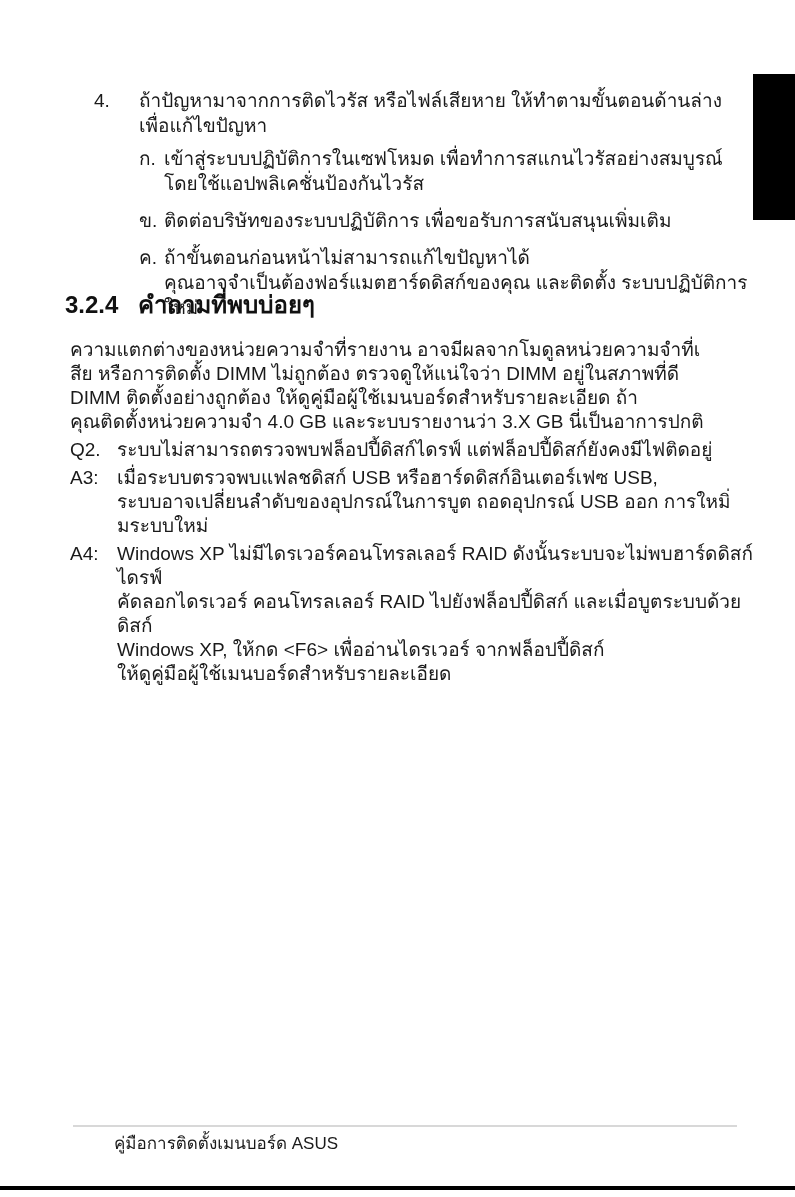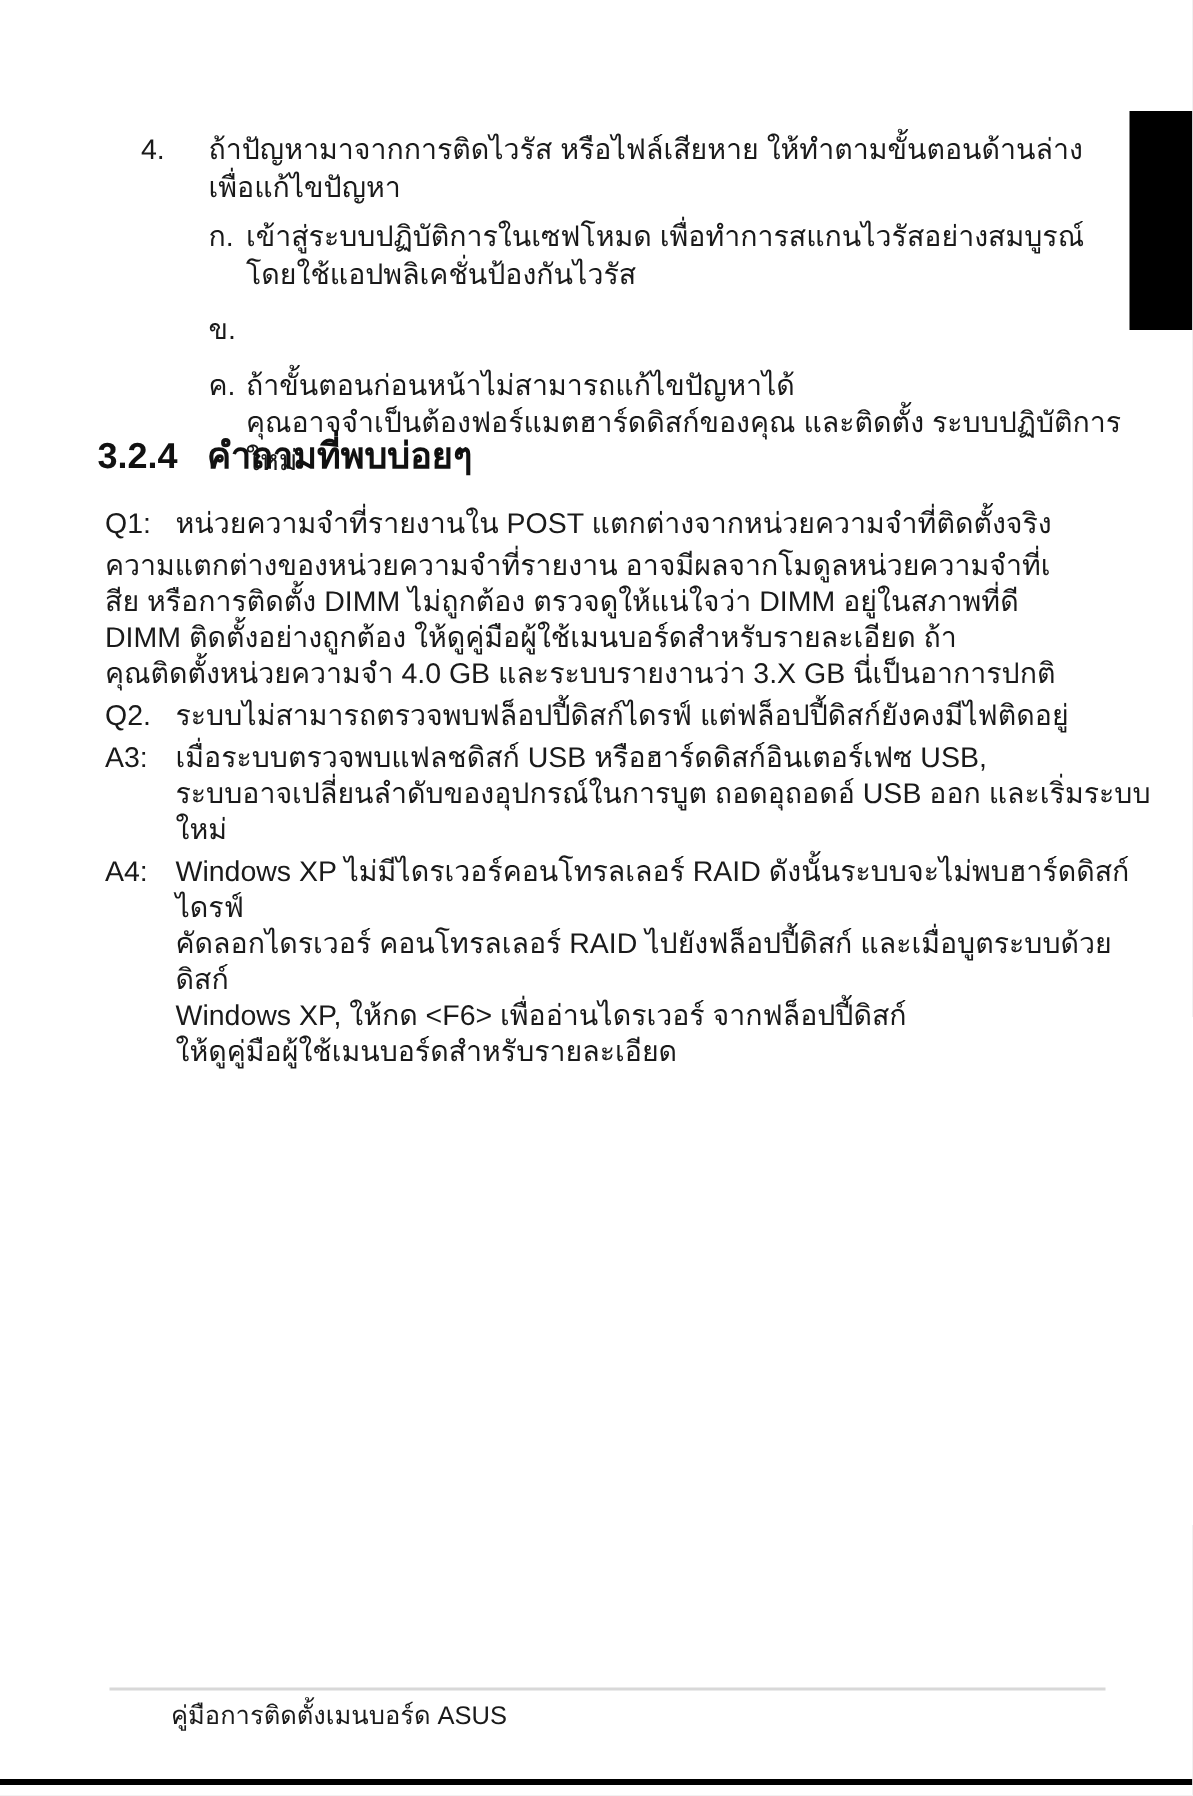--- a/index.html
+++ b/index.html
@@ -56,51 +56,48 @@
   </div>
 
   <div class="subitems">
     <div class="subitem">
       <div class="lbl">ก.</div>
       <div class="txt preline">เข้าสู่ระบบปฏิบัติการในเซฟโหมด เพื่อทำการสแกนไวรัสอย่างสมบูรณ์
 โดยใช้แอปพลิเคชั่นป้องกันไวรัส</div>
     </div>
     <div class="subitem">
       <div class="lbl">ข.</div>
+      <div class="txt preline">ติดต่อบริษัทของระบบปฏิบัติการ เพื่อขอรับการสนับสนุนเพิ่มเติม</div>
     </div>
     <div class="subitem">
       <div class="lbl">ค.</div>
       <div class="txt preline">ถ้าขั้นตอนก่อนหน้าไม่สามารถแก้ไขปัญหาได้
 คุณอาจจำเป็นต้องฟอร์แมตฮาร์ดดิสก์ของคุณ และติดตั้ง ระบบปฏิบัติการใหม่</div>
     </div>
   </div>
 
   <div class="heading">
     <span class="h-num">3.2.4</span><span>คำถามที่พบบ่อยๆ</span>
   </div>
 
   <div class="faq">
     <div class="faq-row">
-      <div class="lbl">Q1:</div>
-      <div class="txt preline">หน่วยความจำที่รายงานใน POST แตกต่างจากหน่วยความจำที่ติดตั้งจริง</div>
-    </div>
-    <div class="faq-row">
       <div class="txt preline">ความแตกต่างของหน่วยความจำที่รายงาน อาจมีผลจากโมดูลหน่วยความจำที่เ
 สีย หรือการติดตั้ง DIMM ไม่ถูกต้อง ตรวจดูให้แน่ใจว่า DIMM อยู่ในสภาพที่ดี
 DIMM ติดตั้งอย่างถูกต้อง ให้ดูคู่มือผู้ใช้เมนบอร์ดสำหรับรายละเอียด ถ้า
 คุณติดตั้งหน่วยความจำ 4.0 GB และระบบรายงานว่า 3.X GB นี่เป็นอาการปกติ</div>
     </div>
     <div class="faq-row">
       <div class="lbl">Q2.</div>
       <div class="txt preline">ระบบไม่สามารถตรวจพบฟล็อปปี้ดิสก์ไดรฟ์ แต่ฟล็อปปี้ดิสก์ยังคงมีไฟติดอยู่</div>
     </div>
     <div class="faq-row">
       <div class="lbl">A3:</div>
       <div class="txt preline">เมื่อระบบตรวจพบแฟลชดิสก์ USB หรือฮาร์ดดิสก์อินเตอร์เฟซ USB,
-ระบบอาจเปลี่ยนลำดับของอุปกรณ์ในการบูต ถอดอุถอดอ์ USB ออก และเริ่มระบบใหม่</div>
+ระบบอาจเปลี่ยนลำดับของอุปกรณ์ในการบูต ถอดอุปกรณ์ USB ออก การใหมิ่มระบบใหม่</div>
     </div>
     <div class="faq-row">
       <div class="lbl">A4:</div>
       <div class="txt preline">Windows XP ไม่มีไดรเวอร์คอนโทรลเลอร์ RAID ดังนั้นระบบจะไม่พบฮาร์ดดิสก์ไดรฟ์
 คัดลอกไดรเวอร์ คอนโทรลเลอร์ RAID ไปยังฟล็อปปี้ดิสก์ และเมื่อบูตระบบด้วยดิสก์
 Windows XP, ให้กด &lt;F6&gt; เพื่ออ่านไดรเวอร์ จากฟล็อปปี้ดิสก์
 ให้ดูคู่มือผู้ใช้เมนบอร์ดสำหรับรายละเอียด</div>
     </div>
   </div>
 

